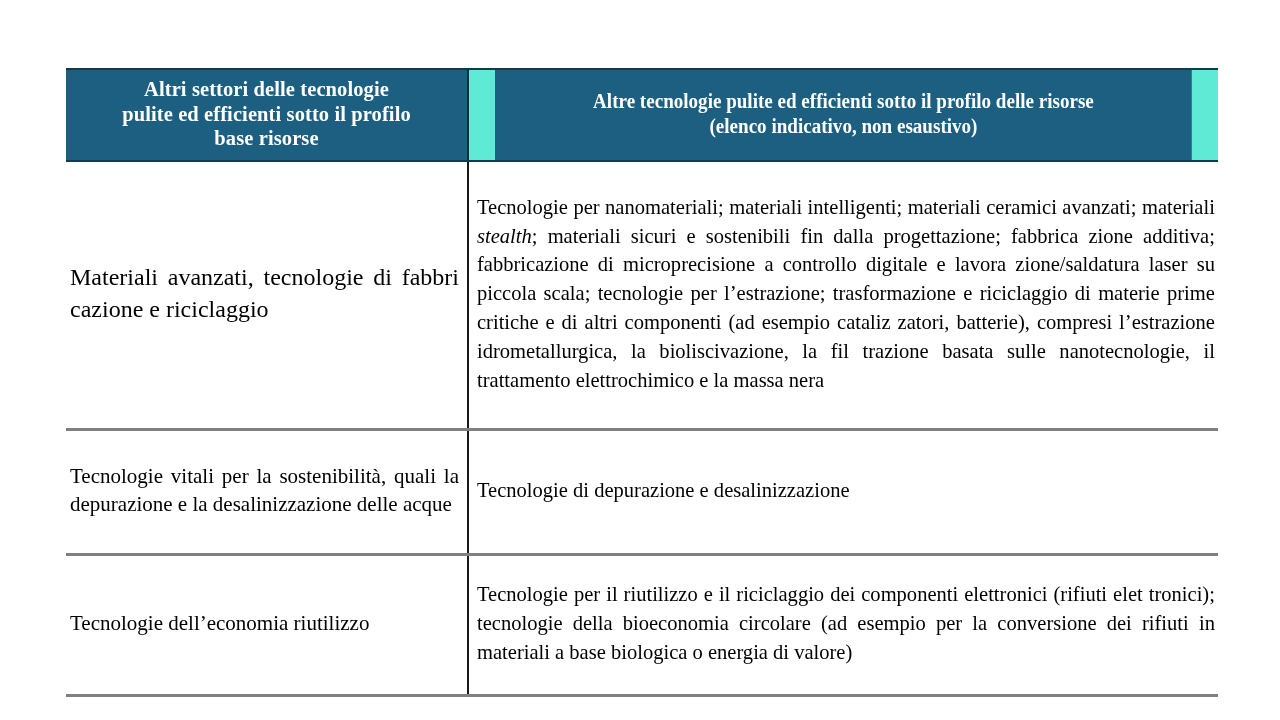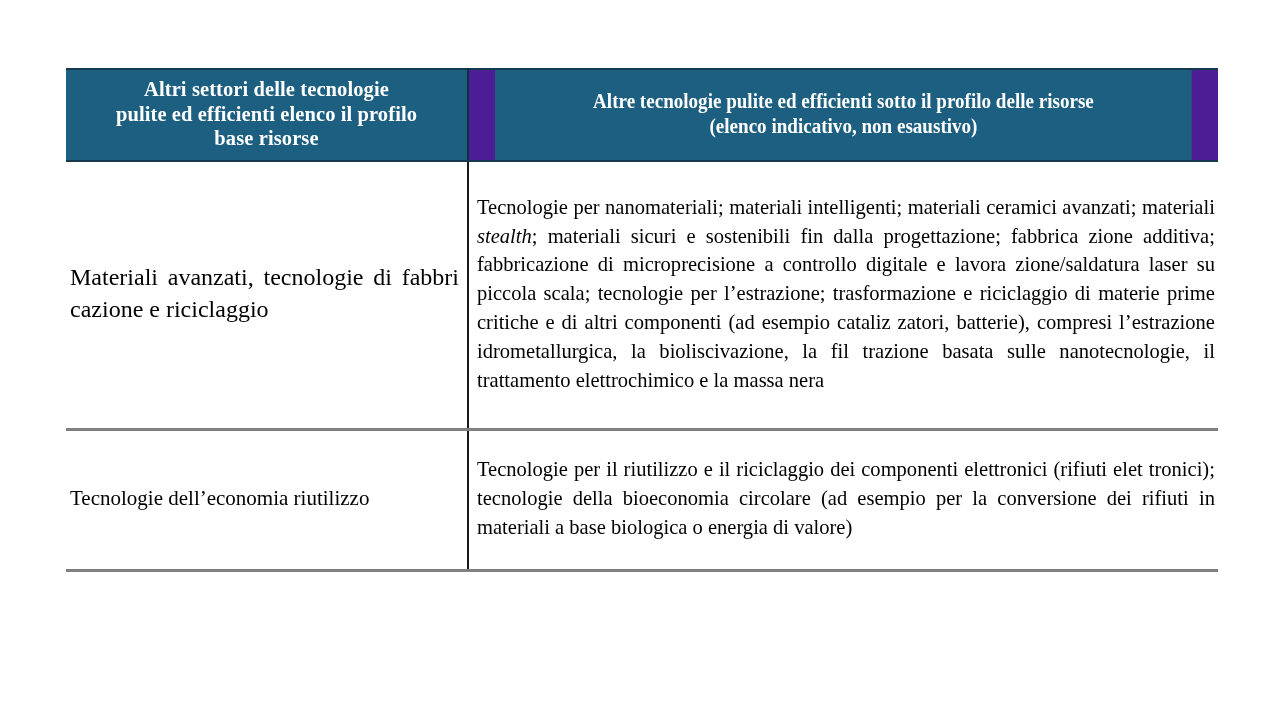--- a/index.html
+++ b/index.html
@@ -29,21 +29,21 @@
     top: 68px;
     width: 1152px;
     border-collapse: collapse;
     table-layout: fixed;
   }
 
   col.c-left  { width: 402px; }
   col.c-right { width: 750px; }
 
   
-  thead tr { background: #4c1d95; border-radius: 15px; }
+  thead tr { background: #5eead4; border-radius: 15px; }
 
   th {
     background: #1d5f80;
     color: #ffffff;
     font-weight: bold;
     text-align: center;
     vertical-align: middle;
     padding: 7px 10px 9px 10px;
     border-top: 2px solid #15394d;
     border-bottom: 2px solid #15394d;
@@ -120,39 +120,45 @@
   <table class="tbl">
     <colgroup>
       <col class="c-left">
       <col class="c-right">
     </colgroup>
 
     <thead>
       <tr>
         <th class="head-left" scope="col">
           <span class="hdr-line">Altri settori delle tecnologie</span>
-          <span class="hdr-line">pulite ed efficienti elenco il profilo</span>
+          <span class="hdr-line">pulite ed efficienti sotto il profilo</span>
           <span class="hdr-line">base risorse</span>
         </th>
         <th class="head-right" scope="col">
           <span class="hdr-line">Altre tecnologie pulite ed efficienti sotto il profilo delle risorse</span>
           <span class="hdr-line">(elenco indicativo, non esaustivo)</span>
         </th>
       </tr>
     </thead>
 
     <tbody>
 
       <tr class="r1">
         <td class="cell-left">Materiali avanzati, tecnologie di fabbri cazione e riciclaggio</td>
         <td class="cell-right">
           <span class="shrink"><span>Tecnologie per nanomateriali; materiali intelligenti; materiali ceramici avanzati; materiali </span><em class="ital">stealth</em><span>; materiali sicuri e sostenibili fin dalla progettazione; fabbrica zione additiva; fabbricazione di microprecisione a controllo digitale e lavora zione/saldatura laser su piccola scala; tecnologie per l’estrazione; trasformazione e riciclaggio di materie prime critiche e di altri componenti (ad esempio cataliz zatori, batterie), compresi l’estrazione idrometallurgica, la bioliscivazione, la fil trazione basata sulle nanotecnologie, il trattamento elettrochimico e la massa nera</span></span>
         </td>
       </tr>
 
+      <tr class="r2">
+        <td class="cell-left">Tecnologie vitali per la sostenibilità, quali la depurazione e la desalinizzazione delle acque</td>
+        <td class="cell-right">
+          <span class="shrink">Tecnologie di depurazione e desalinizzazione</span>
+        </td>
+      </tr>
 
       <tr class="r3">
         <td class="cell-left">Tecnologie dell’economia riutilizzo</td>
         <td class="cell-right">
           <span class="shrink">Tecnologie per il riutilizzo e il riciclaggio dei componenti elettronici (rifiuti elet tronici); tecnologie della bioeconomia circolare (ad esempio per la conversione dei rifiuti in materiali a base biologica o energia di valore)</span>
         </td>
       </tr>
 
     </tbody>
   </table>

